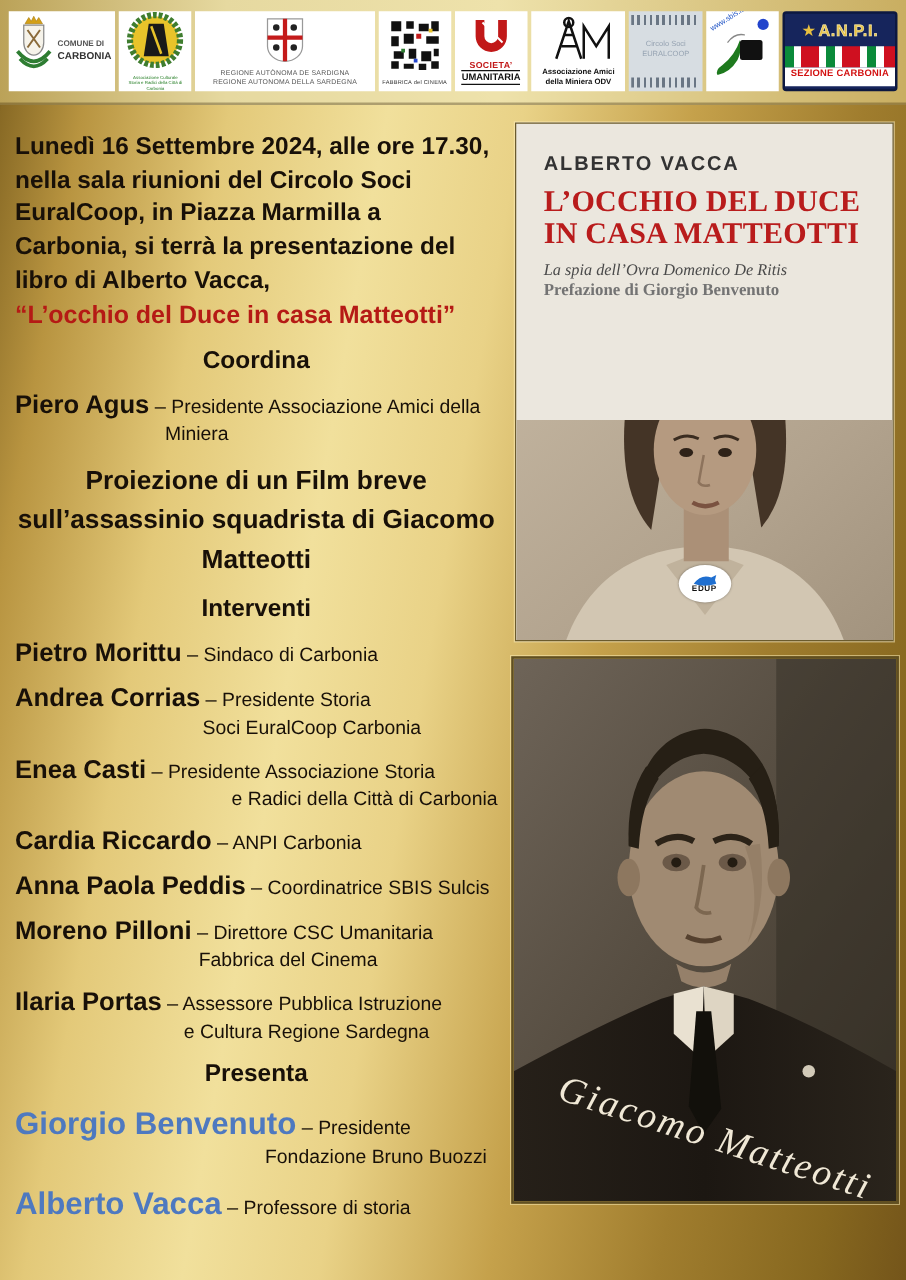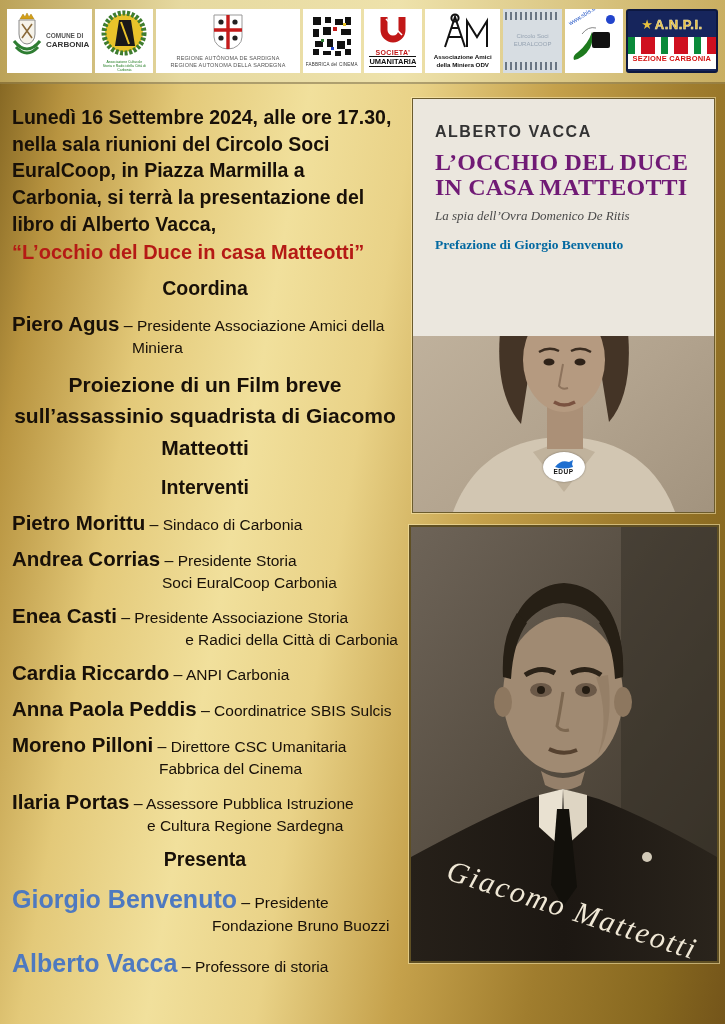--- a/index.html
+++ b/index.html
@@ -69,23 +69,23 @@
   .closing{font-weight:bold;font-size:20.5px;text-align:center;margin-top:10px;}
 
   
   .book-cover{
     width:303px;height:415px;background:#ebe7de;border:1px solid #6b5b2d;
     box-shadow:0 0 0 1px rgba(255,240,190,.5);
     position:relative;box-sizing:border-box;overflow:hidden;
   }
   .bc-text{padding:24px 14px 0 22px;position:relative;z-index:2;}
   .bc-author{font-size:16px;font-weight:bold;letter-spacing:1.5px;color:#333;font-family:"Liberation Sans",sans-serif;}
-  .bc-title{font-family:"Liberation Serif",serif;font-weight:bold;font-size:24px;line-height:1.05;color:#701a75;margin-top:9px;letter-spacing:.2px;}
+  .bc-title{font-family:"Liberation Serif",serif;font-weight:bold;font-size:24px;line-height:1.05;color:#b91c1c;margin-top:9px;letter-spacing:.2px;}
   .bc-sub{font-family:"Liberation Serif",serif;font-style:italic;font-size:13px;color:#4a4a4a;margin-top:8px;}
-  .bc-pref{font-family:"Liberation Serif",serif;font-weight:bold;font-size:13.5px;color:#0369a1;margin-top:13px;}
+  .bc-pref{font-family:"Liberation Serif",serif;font-weight:bold;font-size:13.5px;color:#737373;}
   .bc-photo{position:absolute;left:0;right:0;bottom:0;height:176px;z-index:1;}
   .edup{position:absolute;left:50%;transform:translateX(-50%);bottom:30px;width:42px;height:30px;background:#fff;border-radius:50%;z-index:3;
         display:flex;flex-direction:column;align-items:center;justify-content:center;box-shadow:0 0 2px rgba(0,0,0,.4);}
   .edup-word{font-size:6.5px;font-weight:bold;color:#111;letter-spacing:.5px;line-height:1;}
 
   
   .portrait{width:310px;height:438px;border:2px solid #5f4f23;box-shadow:0 0 0 1px rgba(250,235,180,.55);box-sizing:border-box;overflow:hidden;}
   .portrait svg{display:block;}
 </style>
 </head>

